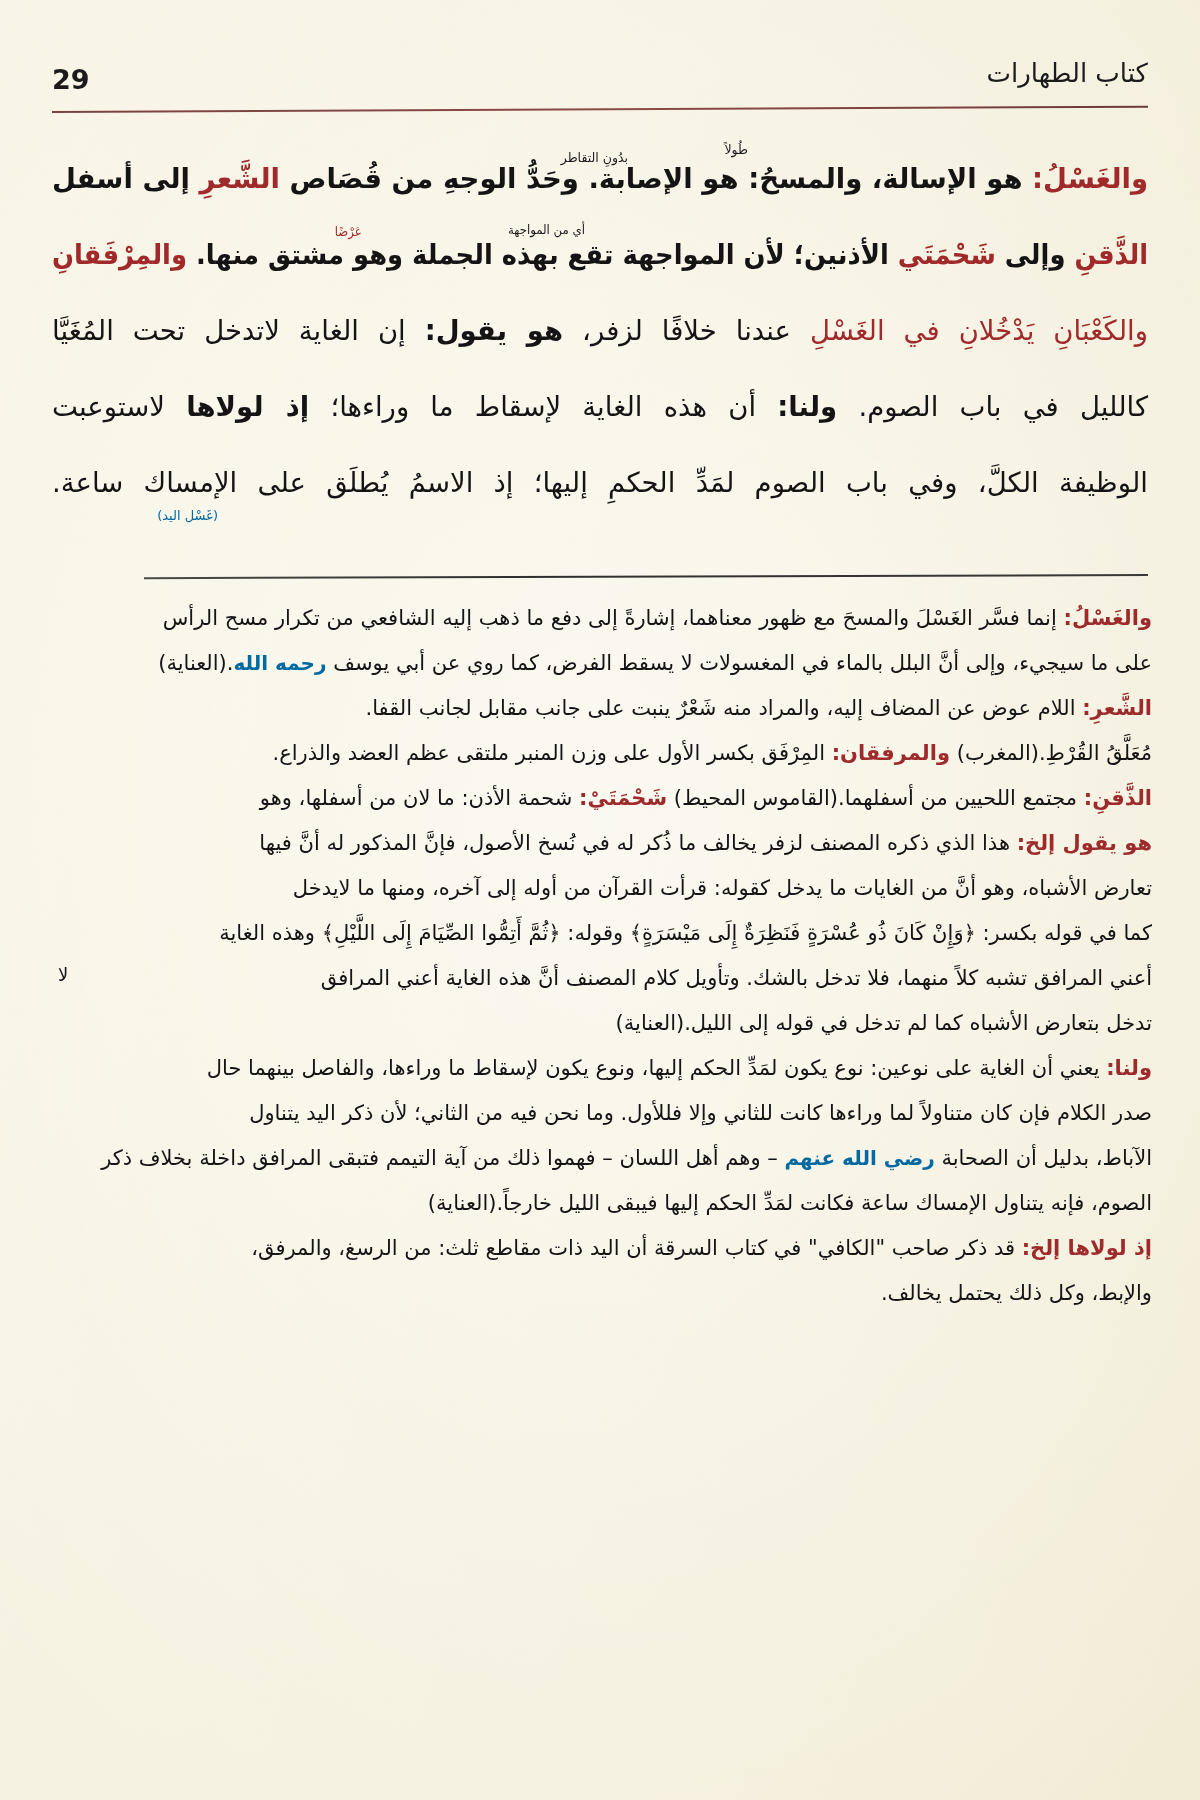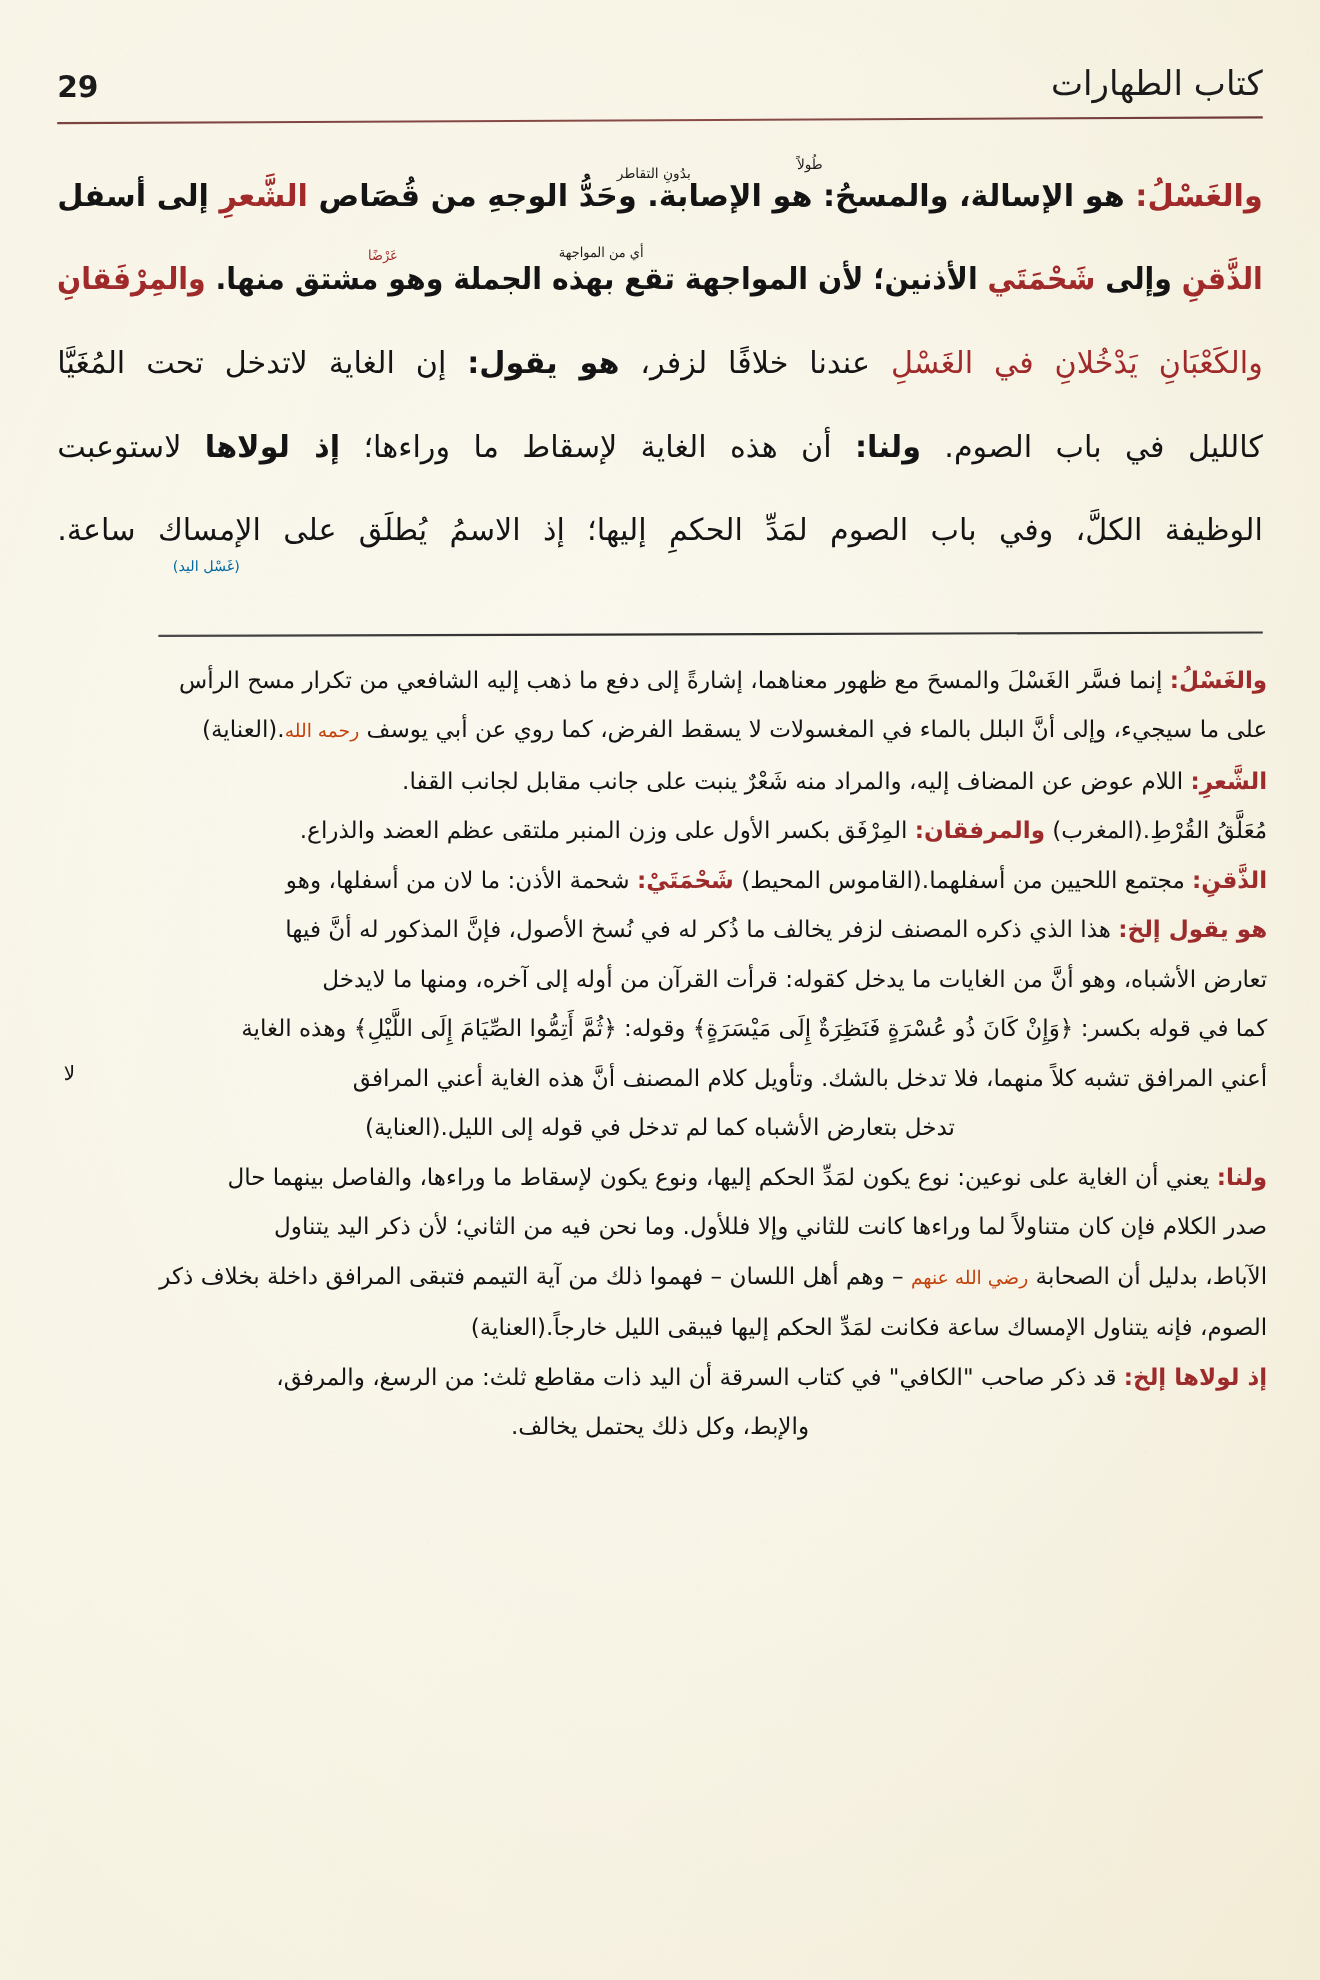--- a/index.html
+++ b/index.html
@@ -48,21 +48,21 @@
     position: absolute;
     top: 58px;
     left: 52px;
     right: 52px;
     height: 58px;
   }
   .header-title {
     position: absolute;
     right: 0;
     top: 0;
-    font-size: 31px;
+    font-size: 26px;
     color: #1b1b1b;
     font-family: "DejaVu Sans", "Liberation Sans", sans-serif;
     letter-spacing: 0;
   }
   .header-pageno {
     position: absolute;
     left: 0;
     top: 6px;
     font-size: 27px;
     font-weight: bold;
@@ -141,29 +141,29 @@
     line-height: 45px;
     color: #141414;
     text-align: justify;
   }
   .sharh .ln {
     display: block;
     white-space: nowrap;
     position: relative;
   }
   .sharh .ln.center {
-    text-align: center;
   }
   .sharh b, .sharh .hw {
     font-weight: bold;
     color: #9e2b2b;
   }
   .salla {
-    font-size: 17px;
-    color: #c2410c;
+    font-size: 20px;
+    color: #0369a1;
+    font-weight: bold;
   }
   .stray-lam {
     position: absolute;
     font-size: 18px;
     color: #141414;
   }
 </style>
 </head>
 <body>
 

